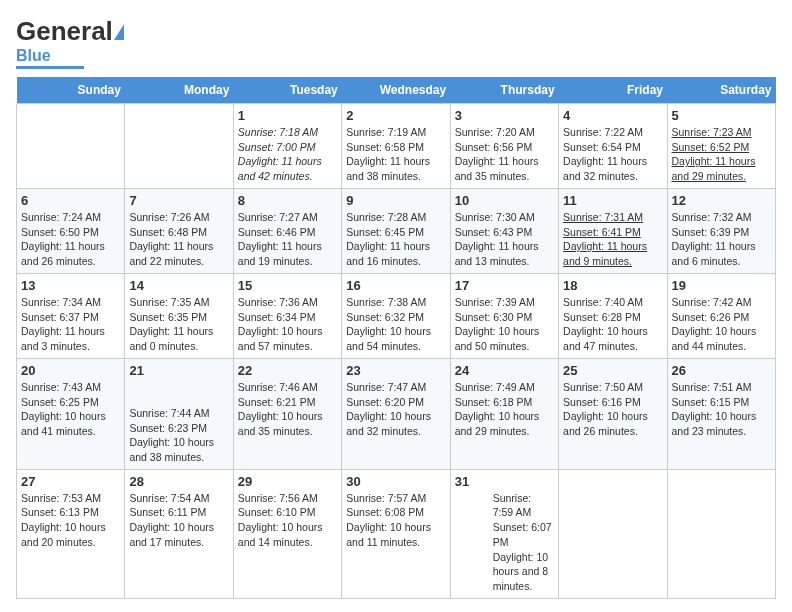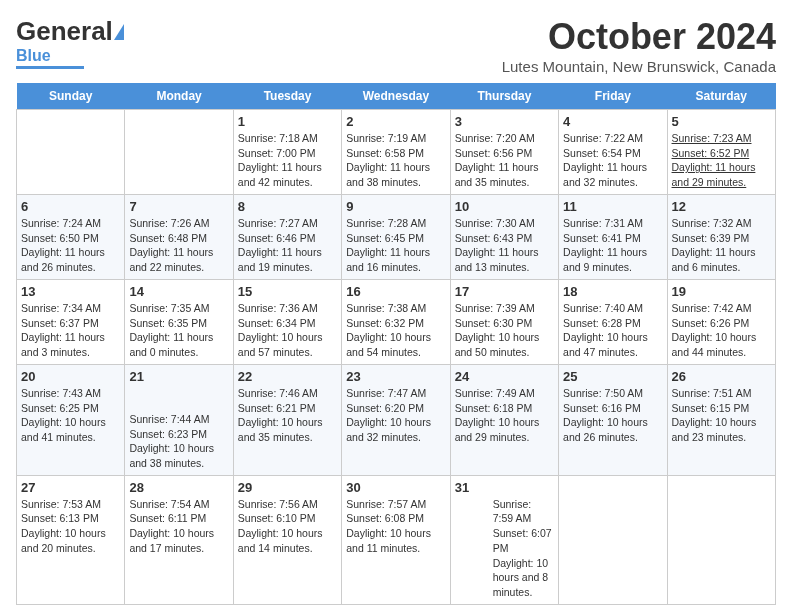--- a/index.html
+++ b/index.html
@@ -33,21 +33,21 @@
     }
     table {
       width: 100%;
       border-collapse: collapse;
       font-size: 11px;
     }
     th {
       background-color: #4a90d9;
       color: #fff;
       padding: 6px 4px;
-      text-align: center;
+      text-align: right;
       font-size: 12px;
       font-weight: bold;
     }
     td {
       border: 1px solid #ccc;
       vertical-align: top;
       padding: 4px;
       min-height: 80px;
       height: 85px;
       width: 108px;
@@ -93,45 +93,41 @@
 
 <div class="header">
   <div class="logo">
     <div class="logo-brand">
       <span class="logo-g">General</span>
       <span class="logo-icon"></span>
     </div>
     <div class="logo-b">Blue</div>
     <div class="logo-underline"></div>
   </div>
-  <div class="title-section">
-    <div class="month-title">October 2024</div>
-    <div class="location">Lutes Mountain, New Brunswick, Canada</div>
-  </div>
 </div>
 
 <table>
   <thead>
     <tr>
     <th>Sunday</th>
         <th>Monday</th>
         <th>Tuesday</th>
         <th>Wednesday</th>
         <th>Thursday</th>
         <th>Friday</th>
         <th>Saturday</th>
       </tr>
   </thead>
   <tbody id="calendar-body">
   <tr>
         <td class="empty"></td>
         <td class="empty"></td>
         <td>
           <div class="day-num">1</div>
-          <div class="day-info" style="white-space: pre-line;">Sunrise: 7:18 AM
+          <div class="day-info" style="white-space: pre-line; font-style: italic;">Sunrise: 7:18 AM
 Sunset: 7:00 PM
 Daylight: 11 hours and 42 minutes.</div>
         </td>
         <td>
           <div class="day-num">2</div>
           <div class="day-info" style="white-space: pre-line;">Sunrise: 7:19 AM
 Sunset: 6:58 PM
 Daylight: 11 hours and 38 minutes.</div>
         </td>
         <td>
@@ -179,21 +175,21 @@
 Daylight: 11 hours and 16 minutes.</div>
         </td>
         <td>
           <div class="day-num">10</div>
           <div class="day-info" style="white-space: pre-line;">Sunrise: 7:30 AM
 Sunset: 6:43 PM
 Daylight: 11 hours and 13 minutes.</div>
         </td>
         <td>
           <div class="day-num">11</div>
-          <div class="day-info" style="white-space: pre-line;">Sunrise: 7:31 AM
+          <div class="day-info" style="white-space: pre-line; text-decoration: underline;">Sunrise: 7:31 AM
 Sunset: 6:41 PM
 Daylight: 11 hours and 9 minutes.</div>
         </td>
         <td>
           <div class="day-num">12</div>
           <div class="day-info" style="white-space: pre-line;">Sunrise: 7:32 AM
 Sunset: 6:39 PM
 Daylight: 11 hours and 6 minutes.</div>
         </td>
       </tr>

